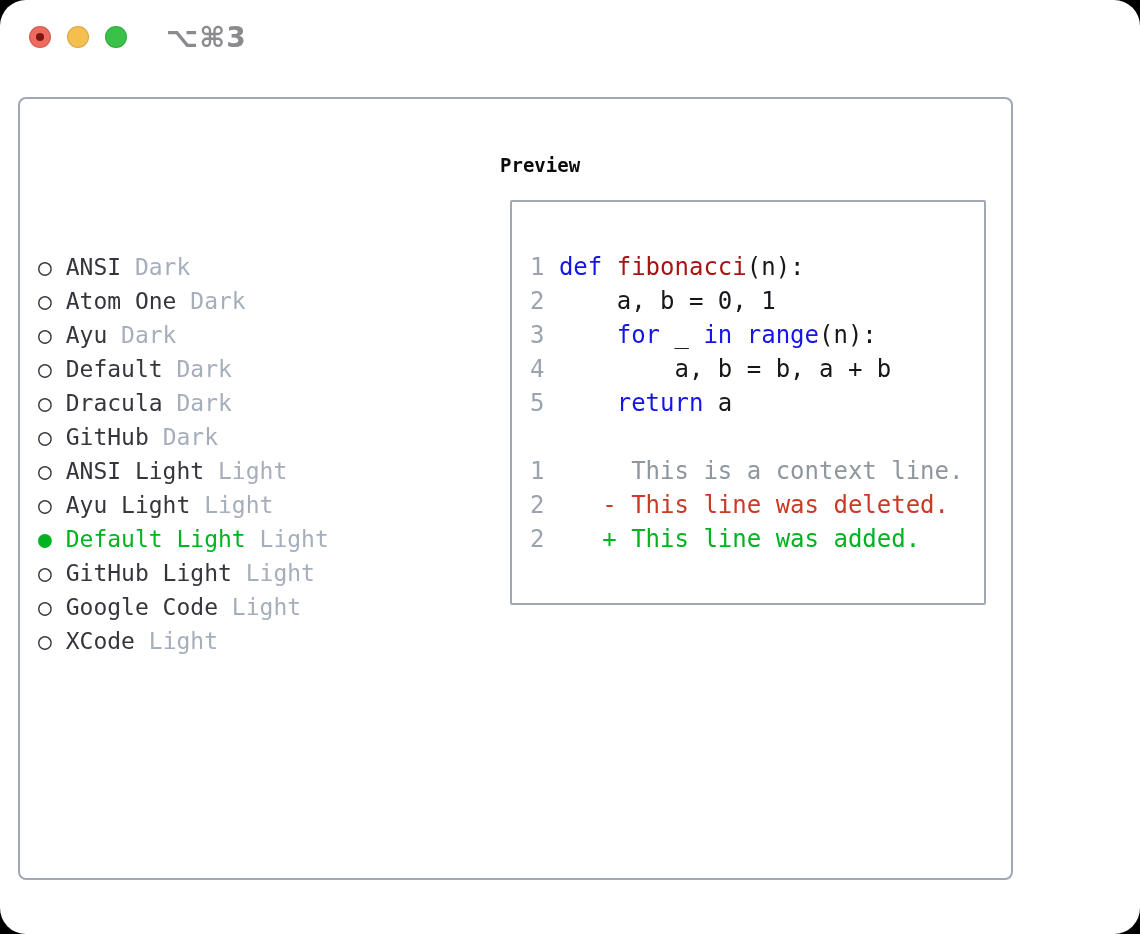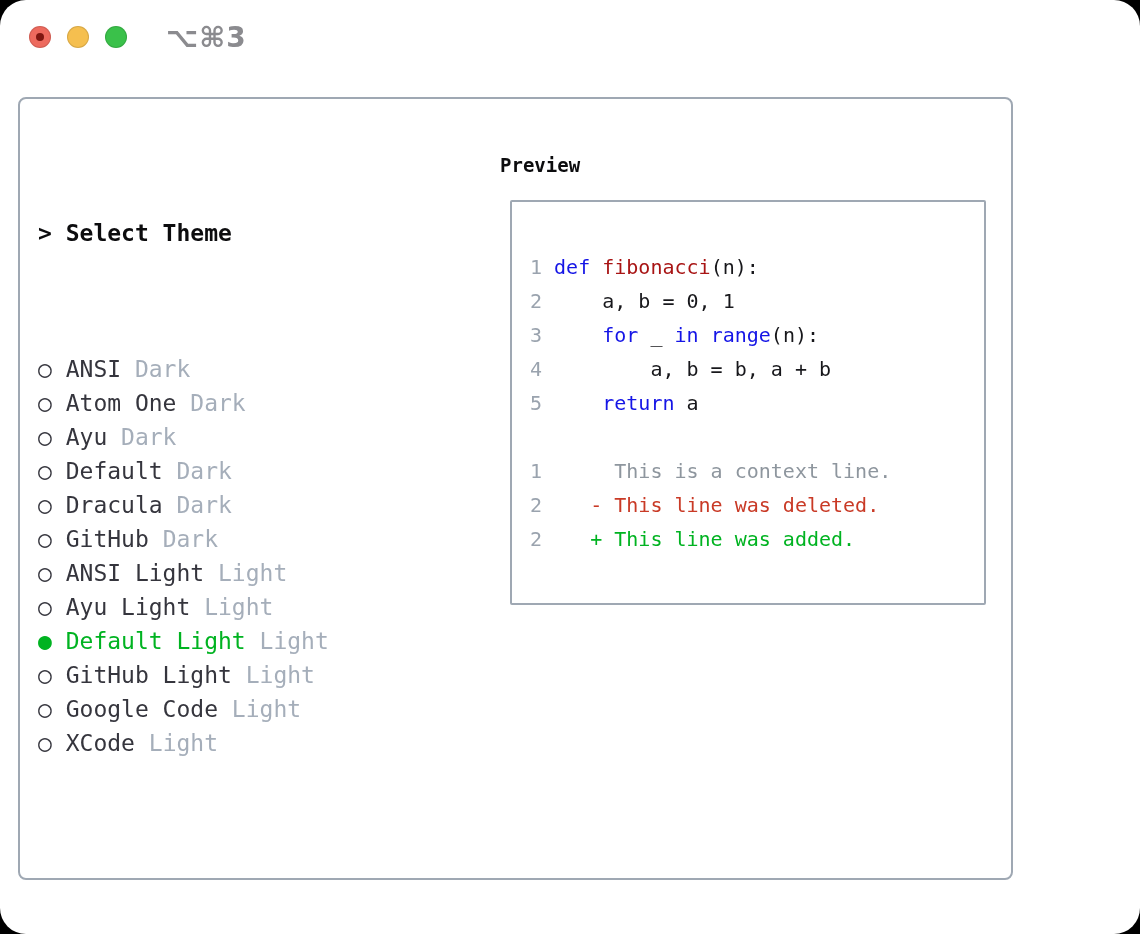--- a/index.html
+++ b/index.html
@@ -37,21 +37,21 @@
   .preview-label{
     position:absolute;left:480px;top:49px;
     font-size:19px;line-height:34px;font-weight:bold;color:#0c0c0e;
   }
   .pbox{
     position:absolute;left:490px;top:101px;width:476px;height:405px;
     border:2px solid #9fa8b3;border-radius:2px;box-sizing:border-box;background:#fff;
   }
   .code{
     position:absolute;left:18px;top:48px;
-    font-size:20px;line-height:34px;white-space:pre;
+    font-size:24px;line-height:34px;white-space:pre;
   }
   .crow{height:34px;}
   .lineno{display:inline-block;width:2ch;}
 </style>
 </head>
 <body>
 
 <div class="window">
 
   <div class="lights">
@@ -60,21 +60,20 @@
       </span>
       <span class="light" style="background: rgb(245, 191, 79);"></span>
       <span class="light" style="background: rgb(58, 193, 74);"></span>
     </div>
 
   <span class="win-title">⌥⌘3</span>
 
   <div class="panel">
 
     <div class="col-left">
-      <div class="row"><span class="marker hdr">&gt;</span><span class="hdr">Select Theme</span></div>
 
       <div id="theme-list"><div class="row"><span class="marker" style="color: rgb(60, 60, 68);">○</span><span class="name" style="color: rgb(53, 53, 61);">ANSI</span><span class="variant" style="color: rgb(165, 174, 186);"> Dark</span></div><div class="row"><span class="marker" style="color: rgb(60, 60, 68);">○</span><span class="name" style="color: rgb(53, 53, 61);">Atom One</span><span class="variant" style="color: rgb(165, 174, 186);"> Dark</span></div><div class="row"><span class="marker" style="color: rgb(60, 60, 68);">○</span><span class="name" style="color: rgb(53, 53, 61);">Ayu</span><span class="variant" style="color: rgb(165, 174, 186);"> Dark</span></div><div class="row"><span class="marker" style="color: rgb(60, 60, 68);">○</span><span class="name" style="color: rgb(53, 53, 61);">Default</span><span class="variant" style="color: rgb(165, 174, 186);"> Dark</span></div><div class="row"><span class="marker" style="color: rgb(60, 60, 68);">○</span><span class="name" style="color: rgb(53, 53, 61);">Dracula</span><span class="variant" style="color: rgb(165, 174, 186);"> Dark</span></div><div class="row"><span class="marker" style="color: rgb(60, 60, 68);">○</span><span class="name" style="color: rgb(53, 53, 61);">GitHub</span><span class="variant" style="color: rgb(165, 174, 186);"> Dark</span></div><div class="row"><span class="marker" style="color: rgb(60, 60, 68);">○</span><span class="name" style="color: rgb(53, 53, 61);">ANSI Light</span><span class="variant" style="color: rgb(165, 174, 186);"> Light</span></div><div class="row"><span class="marker" style="color: rgb(60, 60, 68);">○</span><span class="name" style="color: rgb(53, 53, 61);">Ayu Light</span><span class="variant" style="color: rgb(165, 174, 186);"> Light</span></div><div class="row"><span class="marker" style="color: rgb(0, 179, 33);">●</span><span class="name" style="color: rgb(0, 179, 33);">Default Light</span><span class="variant" style="color: rgb(165, 174, 186);"> Light</span></div><div class="row"><span class="marker" style="color: rgb(60, 60, 68);">○</span><span class="name" style="color: rgb(53, 53, 61);">GitHub Light</span><span class="variant" style="color: rgb(165, 174, 186);"> Light</span></div><div class="row"><span class="marker" style="color: rgb(60, 60, 68);">○</span><span class="name" style="color: rgb(53, 53, 61);">Google Code</span><span class="variant" style="color: rgb(165, 174, 186);"> Light</span></div><div class="row"><span class="marker" style="color: rgb(60, 60, 68);">○</span><span class="name" style="color: rgb(53, 53, 61);">XCode</span><span class="variant" style="color: rgb(165, 174, 186);"> Light</span></div></div>
 
       <div class="apply-section">
         
         
       </div>
 
       
     </div>

